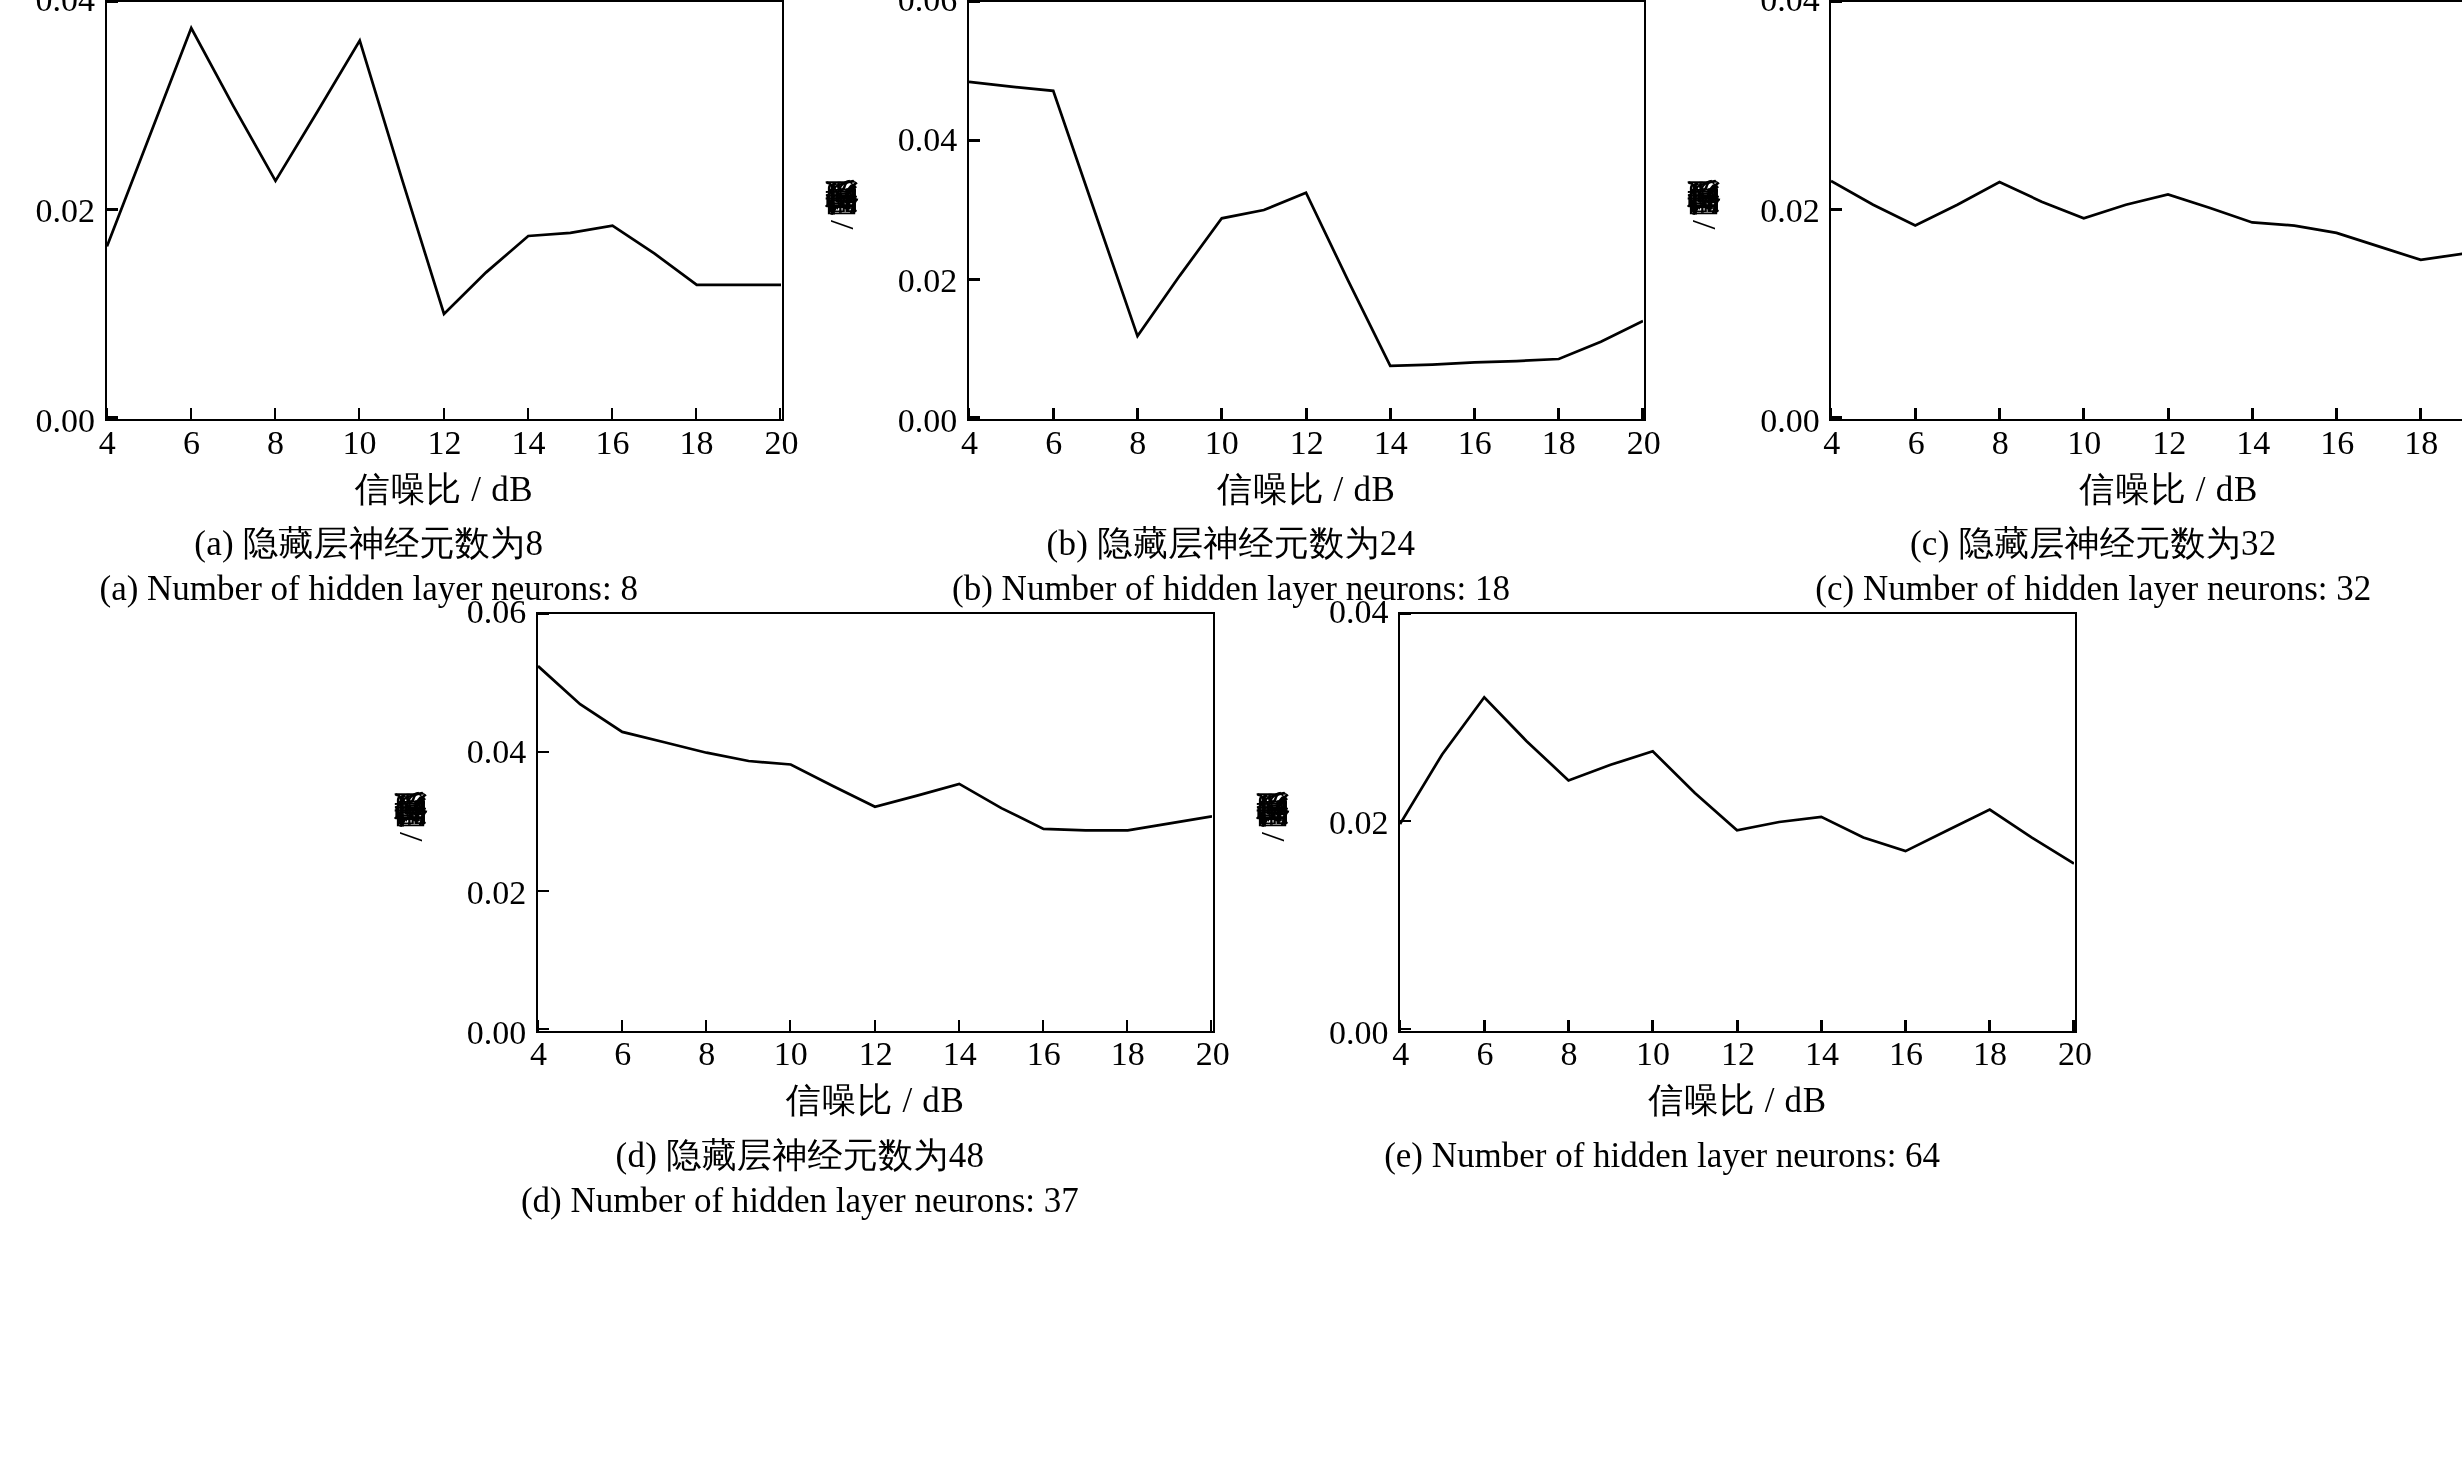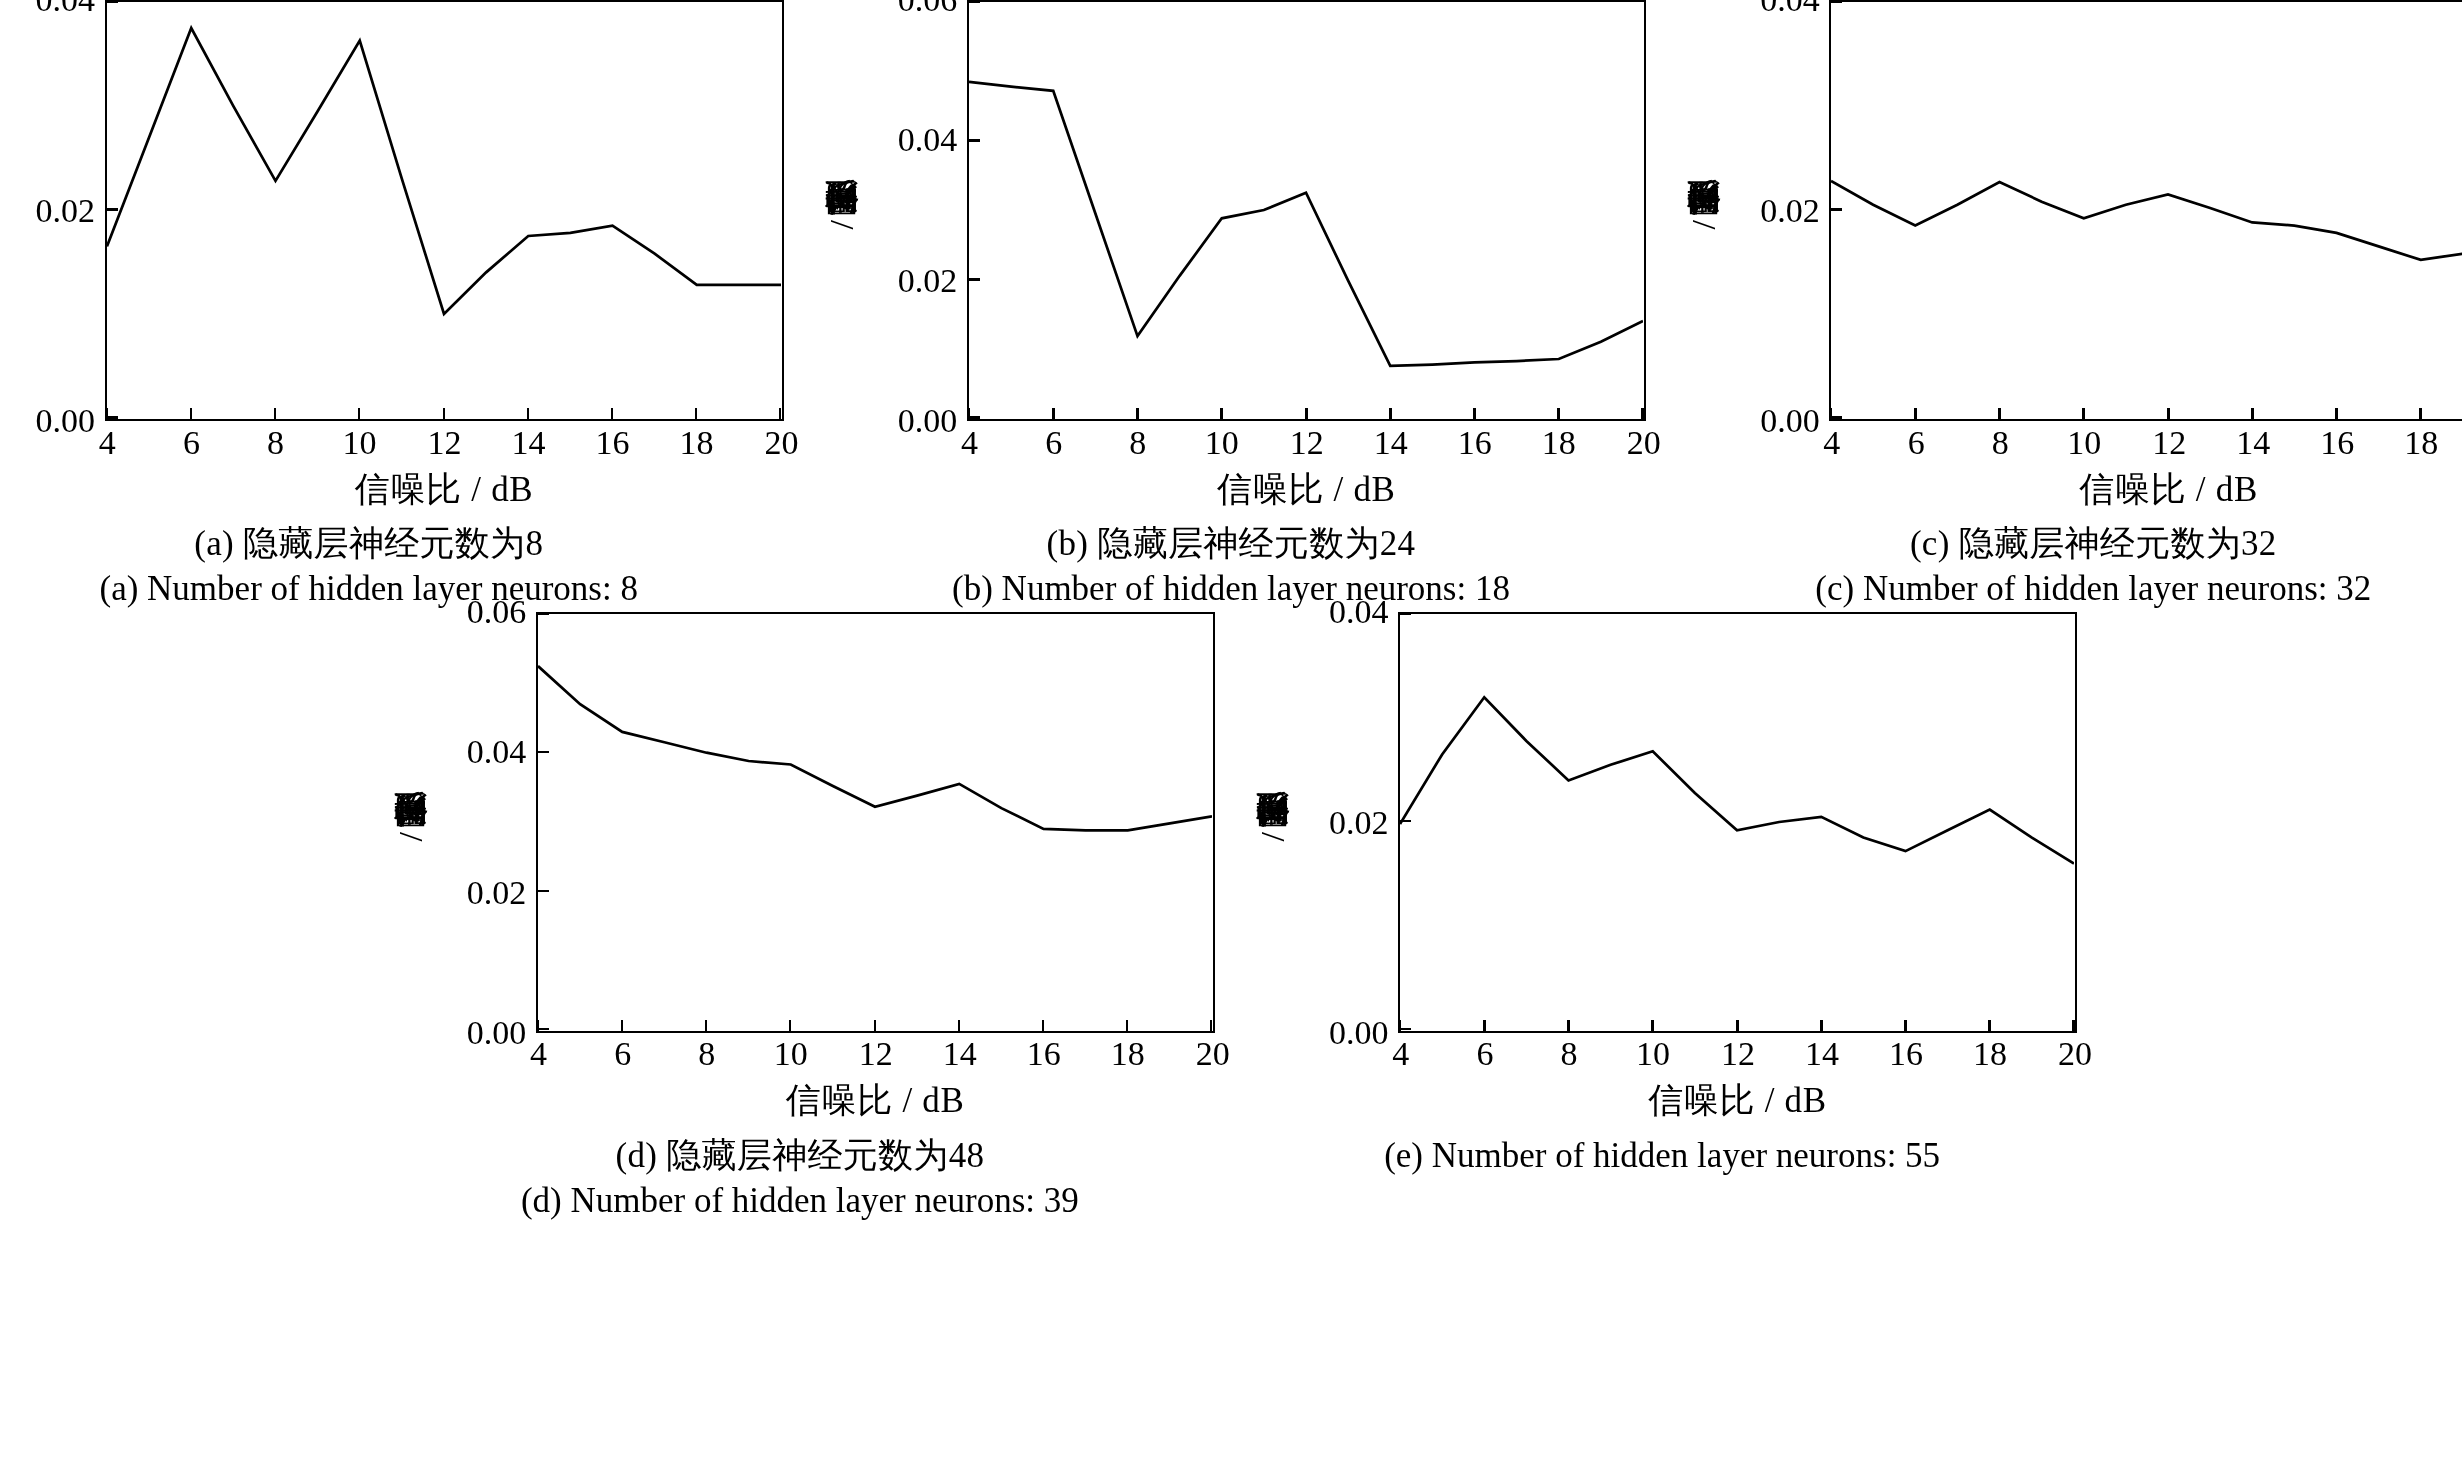--- a/index.html
+++ b/index.html
@@ -287,21 +287,21 @@
               <div class="xtick" style="left: 424px;">14</div>
               <div class="xtick" style="left: 508px;">16</div>
               <div class="xtick" style="left: 592px;">18</div>
               <div class="xtick" style="left: 677px;">20</div>
             </div>
             <div class="xlabel" style="width: 679px;">信噪比 / dB</div>
           </div>
         </div>
         <div class="caption" style="margin-top: 9.5px;">
           <div class="cn">(d) 隐藏层神经元数为48</div>
-          <div>(d) Number of hidden layer neurons: 39</div>
+          <div>(d) Number of hidden layer neurons: 37</div>
         </div>
       </div>
       <div class="panel" style="margin: 0px 16.3px;">
         <div class="panel-chart">
           <div class="ylabel" style="height: 421px;">时钟同步误差 / ns</div>
           <div class="ytick-col" style="height: 421px;">
             <div class="ytick" style="top: 421px;">0.00</div>
             <div class="ytick" style="top: 211px;">0.02</div>
             <div class="ytick" style="top: 0px;">0.04</div>
           </div>
@@ -331,18 +331,18 @@
               <div class="xtick" style="left: 340px;">12</div>
               <div class="xtick" style="left: 424px;">14</div>
               <div class="xtick" style="left: 508px;">16</div>
               <div class="xtick" style="left: 592px;">18</div>
               <div class="xtick" style="left: 677px;">20</div>
             </div>
             <div class="xlabel" style="width: 679px;">信噪比 / dB</div>
           </div>
         </div>
         <div class="caption" style="margin-top: 9.5px;">
-          <div>(e) Number of hidden layer neurons: 55</div>
+          <div>(e) Number of hidden layer neurons: 64</div>
         </div>
       </div>
     </div>
 </div>
 
 
 </body></html>

